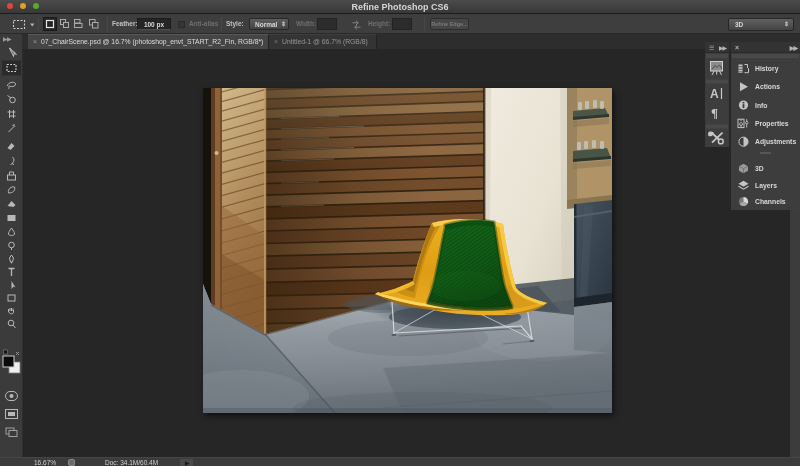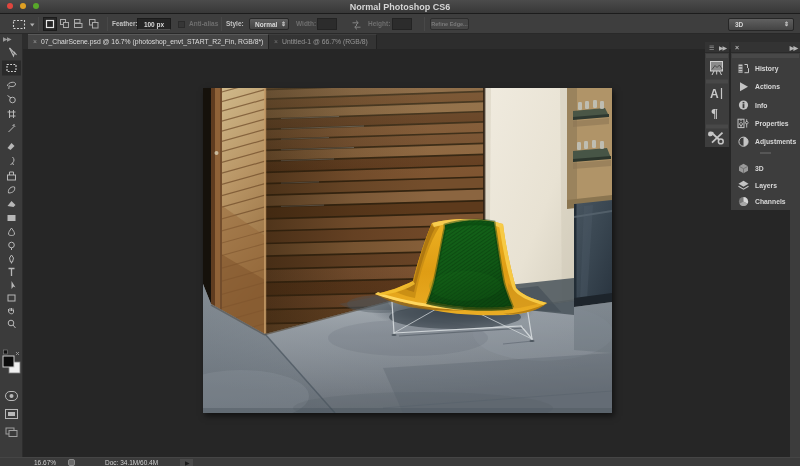--- a/index.html
+++ b/index.html
@@ -7,21 +7,21 @@
   .abs { position:absolute; }
 </style></head>
 <body>
 <div class="abs" style="left:0;top:0;width:800px;height:466px;background:#262626;">
 
   <div class="abs" style="left:0;top:0;width:800px;height:14px;
        background:linear-gradient(#4b4b4b,#383838);border-bottom:1px solid #1c1c1c;">
     <div class="abs" style="left:7px;top:3px;width:6px;height:6px;border-radius:50%;background:#e1463e;"></div>
     <div class="abs" style="left:20px;top:3px;width:6px;height:6px;border-radius:50%;background:#dfa023;"></div>
     <div class="abs" style="left:33px;top:3px;width:6px;height:6px;border-radius:50%;background:#58a82a;"></div>
-    <div class="abs" style="left:0;top:1.5px;width:800px;text-align:center;font-size:9px;font-weight:bold;color:#d6d6d6;">Normal Photoshop CS6</div>
+    <div class="abs" style="left:0;top:1.5px;width:800px;text-align:center;font-size:9px;font-weight:bold;color:#d6d6d6;">Refine Photoshop CS6</div>
   </div>
 
   <div class="abs" style="left:0;top:14px;width:800px;height:20px;background:#3e3e3e;border-bottom:1px solid #292929;font-weight:bold;">
     <svg class="abs" style="left:12px;top:5px;" width="26" height="12">
       <rect x="1.5" y="1.5" width="11" height="8" fill="none" stroke="#cfcfcf" stroke-width="1.1" stroke-dasharray="2,1.5"></rect>
       <path d="M 18,4.5 l 4.5,0 l -2.25,3 z" fill="#b0b0b0"></path>
     </svg>
     <div class="abs" style="left:37.5px;top:3px;width:1px;height:14px;background:#2f2f2f;border-right:1px solid #484848;"></div>
     <div class="abs" style="left:43px;top:3px;width:14px;height:14px;background:#262626;border:1px solid #1b1b1b;"></div>
     <svg class="abs" style="left:43px;top:3px;" width="58" height="14">

